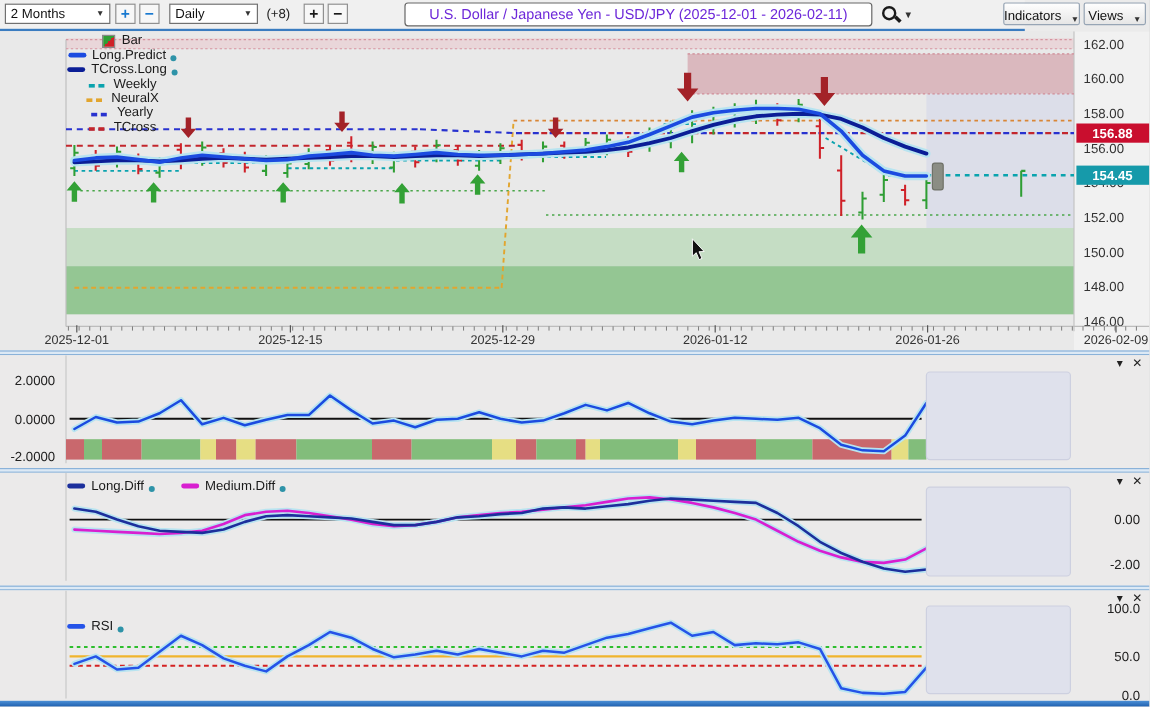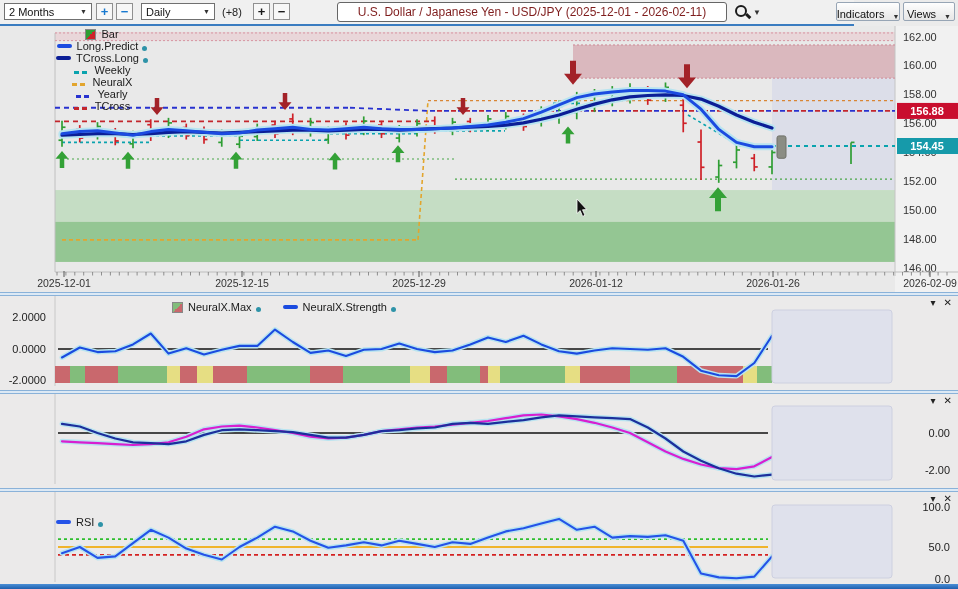--- a/index.html
+++ b/index.html
@@ -11,21 +11,21 @@
   .select{position:absolute;top:3px;height:17px;background:#fff;border:1px solid #707070;
           font-size:11px;color:#111;display:flex;align-items:center;justify-content:space-between;
           padding:0 4px;box-sizing:border-box;cursor:default;}
   .caret{font-size:7px;color:#333;margin-left:4px;}
   .tbtn{position:absolute;top:3px;width:17px;height:17px;border:1px solid #909090;background:#f7f7f7;
         font:bold 13px/14px "Liberation Sans",sans-serif;text-align:center;padding:0;cursor:default;}
   .tbtn.blue{color:#1879d0;}
   .tbtn.dark{color:#1a1a1a;}
   .offset{position:absolute;top:6px;font-size:11px;color:#222;}
   .titlebox{position:absolute;left:337px;top:2px;width:388px;height:18px;background:#fff;
-            border:1px solid #666;border-radius:3px;font-size:12px;color:#7f1d1d;text-align:center;
+            border:1px solid #666;border-radius:3px;font-size:12px;color:#6d28d9;text-align:center;
             line-height:18px;white-space:nowrap;overflow:hidden;}
   .magwrap{position:absolute;left:735px;top:5px;width:30px;height:15px;cursor:default;}
   .mag{position:absolute;left:0;top:0;width:8px;height:8px;border:2px solid #1a1a1a;border-radius:50%;}
   .mag::after{content:"";position:absolute;left:8px;top:8px;width:2.5px;height:6px;background:#1a1a1a;
               transform:rotate(-45deg);transform-origin:top left;}
   .magcaret{position:absolute;left:18px;top:3px;font-size:8px;color:#333;}
   .menu-btn{position:absolute;top:2px;height:19px;border:1px solid #97a5b5;border-radius:2px;
             background:linear-gradient(#fefefe,#e6e6e6);font-size:11px;color:#111;
             display:flex;align-items:flex-end;justify-content:center;gap:4px;padding:0 10px;box-sizing:border-box;cursor:default;}
   
@@ -475,62 +475,62 @@
           <polyline points="62.0,61.5 79.8,51.5 97.5,56.1 115.3,55.3 133.0,48.4 150.8,37.5 168.5,57.6 186.3,52.2 204.0,58.4 221.8,53.8 239.5,49.9 257.3,49.9 275.0,33.6 292.8,46.0 310.5,56.9 328.3,54.5 346.0,60.0 363.8,53.8 381.5,53.0 399.3,47.6 417.0,53.0 434.8,56.1 452.5,54.5 470.3,48.4 488.0,41.4 505.8,46.0 523.5,39.8 541.3,48.4 559.0,55.3 576.8,57.6 594.5,54.5 612.3,52.2 630.0,53.0 647.8,53.8 665.5,52.2 683.3,60.8 701.0,74.7 718.8,79.3 736.5,80.1 754.3,67.0 772.0,39.8" fill="none" stroke="#b8e4f0" stroke-width="5" stroke-linejoin="round" stroke-linecap="round"></polyline>
           <polyline points="62.0,61.5 79.8,51.5 97.5,56.1 115.3,55.3 133.0,48.4 150.8,37.5 168.5,57.6 186.3,52.2 204.0,58.4 221.8,53.8 239.5,49.9 257.3,49.9 275.0,33.6 292.8,46.0 310.5,56.9 328.3,54.5 346.0,60.0 363.8,53.8 381.5,53.0 399.3,47.6 417.0,53.0 434.8,56.1 452.5,54.5 470.3,48.4 488.0,41.4 505.8,46.0 523.5,39.8 541.3,48.4 559.0,55.3 576.8,57.6 594.5,54.5 612.3,52.2 630.0,53.0 647.8,53.8 665.5,52.2 683.3,60.8 701.0,74.7 718.8,79.3 736.5,80.1 754.3,67.0 772.0,39.8" fill="none" stroke="#1b4be0" stroke-width="2.1" stroke-linejoin="round" stroke-linecap="round"></polyline>
         </g>
         <rect x="772" y="14" width="120" height="73" rx="3" fill="#dfe1ec" stroke="#cdd0e0"></rect>
         <g>
           <text x="46" y="25" text-anchor="end" font-size="11" fill="#222" font-family="Liberation Sans, sans-serif">2.0000</text>
           <text x="46" y="57" text-anchor="end" font-size="11" fill="#222" font-family="Liberation Sans, sans-serif">0.0000</text>
           <text x="46" y="88" text-anchor="end" font-size="11" fill="#222" font-family="Liberation Sans, sans-serif">-2.0000</text>
         </g>
       </svg>
-    <div class="legend" id="legend-p2">
-        <span class="litem">
-          <span class="lm split" style="background: linear-gradient(135deg, rgb(130, 189, 123) 50%, rgb(201, 104, 109) 50%);"></span>
-          <span>NeuralX.Max</span>
+    <span class="pctl">
+      <span>▾</span>
+      <span>✕</span>
+    </span>
+  </div>
+
+  <div class="sep" style="top:390px;"></div>
+
+  <div class="panel" id="p3">
+    <svg id="p3-svg" width="958" height="94">
+        <line x1="55" y1="0" x2="55" y2="90" stroke="#c8c8c8"></line>
+        <line x1="58" y1="39" x2="768" y2="39" stroke="#111" stroke-width="1.6"></line>
+        <g>
+          <polyline points="62.0,29.8 79.8,32.5 97.5,39.0 115.3,44.5 133.0,48.3 150.8,49.2 168.5,50.1 186.3,47.3 204.0,40.9 221.8,36.2 239.5,35.3 257.3,36.2 275.0,37.1 292.8,38.1 310.5,40.9 328.3,43.6 346.0,43.6 363.8,40.9 381.5,37.1 399.3,36.2 417.0,34.4 434.8,33.5 452.5,29.8 470.3,28.8 488.0,29.8 505.8,27.9 523.5,26.1 541.3,23.3 559.0,21.4 576.8,22.3 594.5,23.3 612.3,24.2 630.0,25.1 647.8,33.5 665.5,44.5 683.3,57.5 701.0,66.8 718.8,74.2 736.5,79.7 754.3,82.5 772.0,80.6" fill="none" stroke="#b8e4f0" stroke-width="5" stroke-linejoin="round" stroke-linecap="round"></polyline>
+          <polyline points="62.0,47.3 79.8,48.3 97.5,49.2 115.3,50.1 133.0,51.0 150.8,50.1 168.5,48.3 186.3,42.7 204.0,35.3 221.8,32.5 239.5,31.6 257.3,33.5 275.0,36.2 292.8,39.0 310.5,42.7 328.3,44.5 346.0,43.6 363.8,40.9 381.5,37.1 399.3,35.3 417.0,33.5 434.8,32.5 452.5,30.7 470.3,28.8 488.0,27.0 505.8,24.2 523.5,21.4 541.3,20.5 559.0,22.3 576.8,25.1 594.5,28.8 612.3,33.5 630.0,39.0 647.8,48.3 665.5,57.5 683.3,64.9 701.0,70.5 718.8,74.2 736.5,75.1 754.3,72.3 772.0,63.0" fill="none" stroke="#b8e4f0" stroke-width="5" stroke-linejoin="round" stroke-linecap="round"></polyline>
+          <polyline points="62.0,47.3 79.8,48.3 97.5,49.2 115.3,50.1 133.0,51.0 150.8,50.1 168.5,48.3 186.3,42.7 204.0,35.3 221.8,32.5 239.5,31.6 257.3,33.5 275.0,36.2 292.8,39.0 310.5,42.7 328.3,44.5 346.0,43.6 363.8,40.9 381.5,37.1 399.3,35.3 417.0,33.5 434.8,32.5 452.5,30.7 470.3,28.8 488.0,27.0 505.8,24.2 523.5,21.4 541.3,20.5 559.0,22.3 576.8,25.1 594.5,28.8 612.3,33.5 630.0,39.0 647.8,48.3 665.5,57.5 683.3,64.9 701.0,70.5 718.8,74.2 736.5,75.1 754.3,72.3 772.0,63.0" fill="none" stroke="#d81fd0" stroke-width="2.2" stroke-linejoin="round" stroke-linecap="round"></polyline>
+          <polyline points="62.0,29.8 79.8,32.5 97.5,39.0 115.3,44.5 133.0,48.3 150.8,49.2 168.5,50.1 186.3,47.3 204.0,40.9 221.8,36.2 239.5,35.3 257.3,36.2 275.0,37.1 292.8,38.1 310.5,40.9 328.3,43.6 346.0,43.6 363.8,40.9 381.5,37.1 399.3,36.2 417.0,34.4 434.8,33.5 452.5,29.8 470.3,28.8 488.0,29.8 505.8,27.9 523.5,26.1 541.3,23.3 559.0,21.4 576.8,22.3 594.5,23.3 612.3,24.2 630.0,25.1 647.8,33.5 665.5,44.5 683.3,57.5 701.0,66.8 718.8,74.2 736.5,79.7 754.3,82.5 772.0,80.6" fill="none" stroke="#1c2f9c" stroke-width="2.2" stroke-linejoin="round" stroke-linecap="round"></polyline>
+        </g>
+        <rect x="772" y="12" width="120" height="74" rx="3" fill="#dfe1ec" stroke="#cdd0e0"></rect>
+        <g>
+          <text x="950" y="43" text-anchor="end" font-size="11" fill="#222" font-family="Liberation Sans, sans-serif">0.00</text>
+          <text x="950" y="80" text-anchor="end" font-size="11" fill="#222" font-family="Liberation Sans, sans-serif">-2.00</text>
+        </g>
+      </svg>
+    <div class="legend" id="legend-p3">
+        <span class="litem">
+          <span class="lm bar" style="background: rgb(28, 47, 156);"></span>
+          <span>Long.Diff</span>
           <span class="ldot"></span>
         </span>
         <span class="litem">
-          <span class="lm bar" style="background: rgb(27, 75, 224);"></span>
-          <span>NeuralX.Strength</span>
+          <span class="lm bar" style="background: rgb(216, 31, 208);"></span>
+          <span>Medium.Diff</span>
           <span class="ldot"></span>
         </span>
       </div>
     <span class="pctl">
       <span>▾</span>
       <span>✕</span>
     </span>
   </div>
 
-  <div class="sep" style="top:390px;"></div>
-
-  <div class="panel" id="p3">
-    <svg id="p3-svg" width="958" height="94">
-        <line x1="55" y1="0" x2="55" y2="90" stroke="#c8c8c8"></line>
-        <line x1="58" y1="39" x2="768" y2="39" stroke="#111" stroke-width="1.6"></line>
-        <g>
-          <polyline points="62.0,29.8 79.8,32.5 97.5,39.0 115.3,44.5 133.0,48.3 150.8,49.2 168.5,50.1 186.3,47.3 204.0,40.9 221.8,36.2 239.5,35.3 257.3,36.2 275.0,37.1 292.8,38.1 310.5,40.9 328.3,43.6 346.0,43.6 363.8,40.9 381.5,37.1 399.3,36.2 417.0,34.4 434.8,33.5 452.5,29.8 470.3,28.8 488.0,29.8 505.8,27.9 523.5,26.1 541.3,23.3 559.0,21.4 576.8,22.3 594.5,23.3 612.3,24.2 630.0,25.1 647.8,33.5 665.5,44.5 683.3,57.5 701.0,66.8 718.8,74.2 736.5,79.7 754.3,82.5 772.0,80.6" fill="none" stroke="#b8e4f0" stroke-width="5" stroke-linejoin="round" stroke-linecap="round"></polyline>
-          <polyline points="62.0,47.3 79.8,48.3 97.5,49.2 115.3,50.1 133.0,51.0 150.8,50.1 168.5,48.3 186.3,42.7 204.0,35.3 221.8,32.5 239.5,31.6 257.3,33.5 275.0,36.2 292.8,39.0 310.5,42.7 328.3,44.5 346.0,43.6 363.8,40.9 381.5,37.1 399.3,35.3 417.0,33.5 434.8,32.5 452.5,30.7 470.3,28.8 488.0,27.0 505.8,24.2 523.5,21.4 541.3,20.5 559.0,22.3 576.8,25.1 594.5,28.8 612.3,33.5 630.0,39.0 647.8,48.3 665.5,57.5 683.3,64.9 701.0,70.5 718.8,74.2 736.5,75.1 754.3,72.3 772.0,63.0" fill="none" stroke="#b8e4f0" stroke-width="5" stroke-linejoin="round" stroke-linecap="round"></polyline>
-          <polyline points="62.0,47.3 79.8,48.3 97.5,49.2 115.3,50.1 133.0,51.0 150.8,50.1 168.5,48.3 186.3,42.7 204.0,35.3 221.8,32.5 239.5,31.6 257.3,33.5 275.0,36.2 292.8,39.0 310.5,42.7 328.3,44.5 346.0,43.6 363.8,40.9 381.5,37.1 399.3,35.3 417.0,33.5 434.8,32.5 452.5,30.7 470.3,28.8 488.0,27.0 505.8,24.2 523.5,21.4 541.3,20.5 559.0,22.3 576.8,25.1 594.5,28.8 612.3,33.5 630.0,39.0 647.8,48.3 665.5,57.5 683.3,64.9 701.0,70.5 718.8,74.2 736.5,75.1 754.3,72.3 772.0,63.0" fill="none" stroke="#d81fd0" stroke-width="2.2" stroke-linejoin="round" stroke-linecap="round"></polyline>
-          <polyline points="62.0,29.8 79.8,32.5 97.5,39.0 115.3,44.5 133.0,48.3 150.8,49.2 168.5,50.1 186.3,47.3 204.0,40.9 221.8,36.2 239.5,35.3 257.3,36.2 275.0,37.1 292.8,38.1 310.5,40.9 328.3,43.6 346.0,43.6 363.8,40.9 381.5,37.1 399.3,36.2 417.0,34.4 434.8,33.5 452.5,29.8 470.3,28.8 488.0,29.8 505.8,27.9 523.5,26.1 541.3,23.3 559.0,21.4 576.8,22.3 594.5,23.3 612.3,24.2 630.0,25.1 647.8,33.5 665.5,44.5 683.3,57.5 701.0,66.8 718.8,74.2 736.5,79.7 754.3,82.5 772.0,80.6" fill="none" stroke="#1c2f9c" stroke-width="2.2" stroke-linejoin="round" stroke-linecap="round"></polyline>
-        </g>
-        <rect x="772" y="12" width="120" height="74" rx="3" fill="#dfe1ec" stroke="#cdd0e0"></rect>
-        <g>
-          <text x="950" y="43" text-anchor="end" font-size="11" fill="#222" font-family="Liberation Sans, sans-serif">0.00</text>
-          <text x="950" y="80" text-anchor="end" font-size="11" fill="#222" font-family="Liberation Sans, sans-serif">-2.00</text>
-        </g>
-      </svg>
-    <span class="pctl">
-      <span>▾</span>
-      <span>✕</span>
-    </span>
-  </div>
-
   <div class="sep" style="top:488px;"></div>
 
   <div class="panel" id="p4">
     <svg id="p4-svg" width="958" height="92">
         <line x1="55" y1="0" x2="55" y2="90" stroke="#c8c8c8"></line>
         <g>
           <line x1="58" y1="47.2" x2="768" y2="47.2" stroke="#2ebe2e" stroke-width="1.8" stroke-dasharray="3 3"></line>
           <line x1="58" y1="55" x2="768" y2="55" stroke="#f0b42c" stroke-width="1.8"></line>
           <line x1="58" y1="62.8" x2="768" y2="62.8" stroke="#d42222" stroke-width="1.8" stroke-dasharray="4 3"></line>
         </g>

